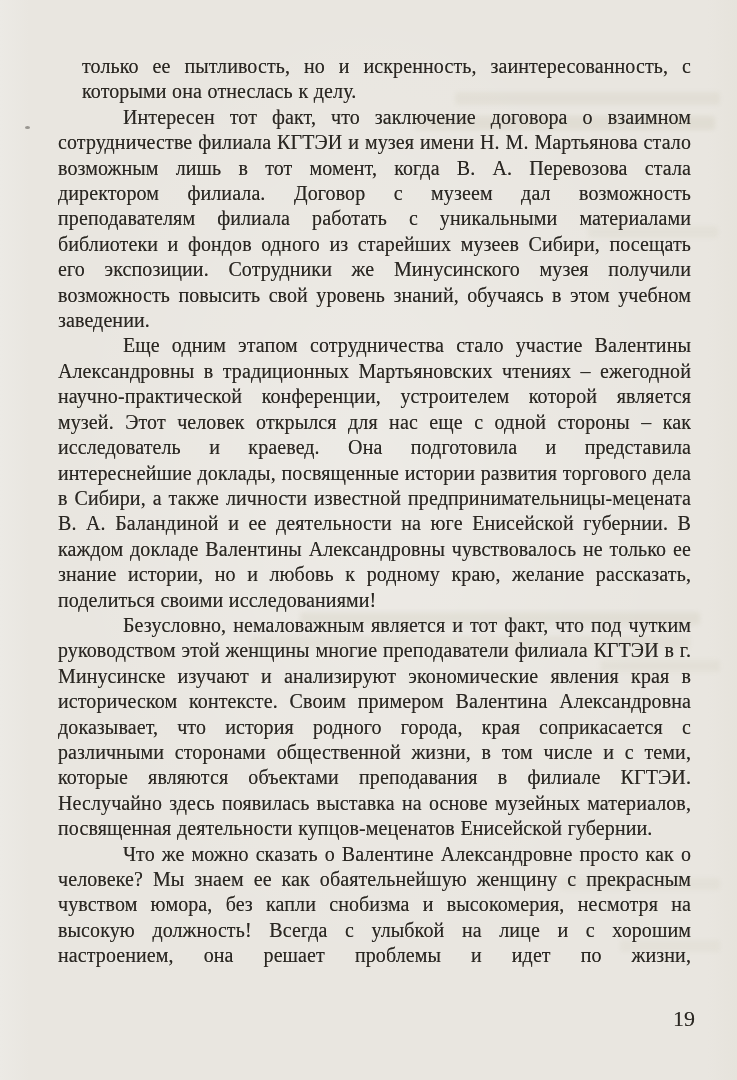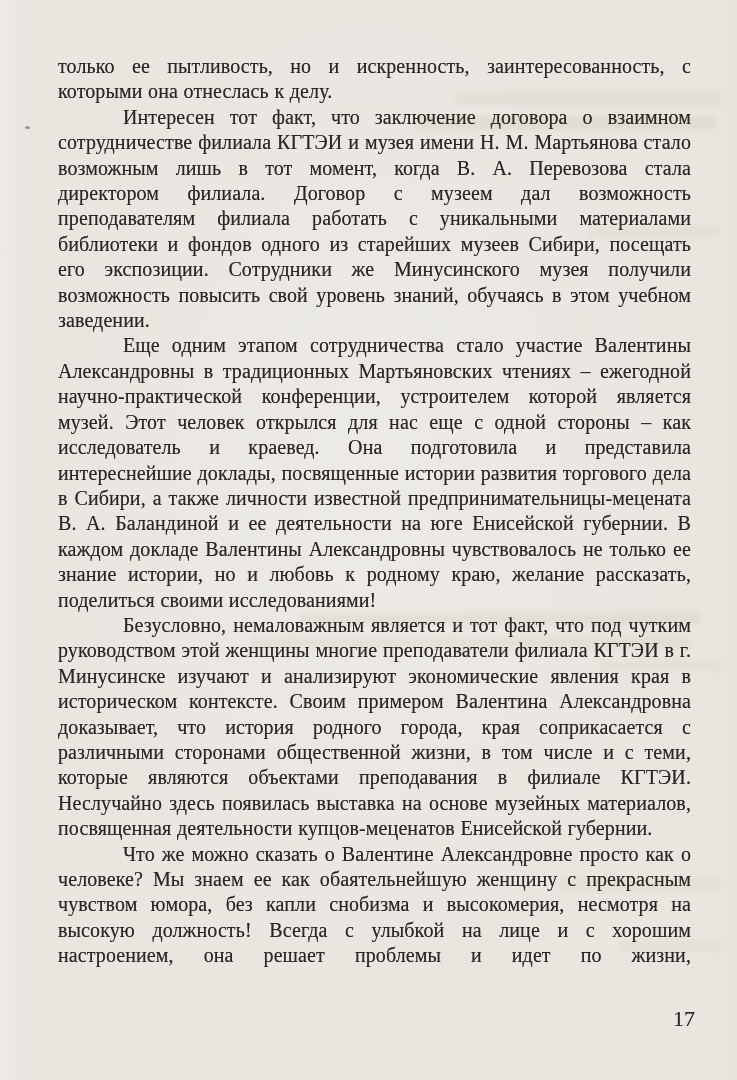--- a/index.html
+++ b/index.html
@@ -34,20 +34,21 @@
     line-height: 25.4px;
     text-align: justify;
     text-indent: 65px;
     letter-spacing: 0.1px;
     text-shadow: 0 0 0.6px rgba(42,39,34,0.55);
     hyphens: none;
     word-spacing: 0.5px;
   }
   .para.first {
     text-indent: 0;
+    margin-left: 24px;
   }
   .para.continues {
     text-align-last: justify;
   }
   .page-number {
     position: absolute;
     top: 1006px;
     right: 42px;
     font-size: 22px;
     line-height: 26px;
@@ -98,15 +99,15 @@
   <div class="speck"></div>
 
   <main class="text-block">
     <p class="para first">только ее пытливость, но и искренность, заинтересованность, с которыми она отнеслась к делу.</p>
     <p class="para">Интересен тот факт, что заключение договора о взаимном сотрудничестве филиала КГТЭИ и музея имени Н. М. Мартьянова стало возможным лишь в тот момент, когда В. А. Перевозова стала директором филиала. Договор с музеем дал возможность преподавателям филиала работать с уникальными материалами библиотеки и фондов одного из старейших музеев Сибири, посещать его экспозиции. Сотрудники же Минусинского музея получили возможность повысить свой уровень знаний, обучаясь в этом учебном заведении.</p>
     <p class="para">Еще одним этапом сотрудничества стало участие Валентины Александровны в традиционных Мартьяновских чтениях – ежегодной научно-практической конференции, устроителем которой является музей. Этот человек открылся для нас еще с одной стороны – как исследователь и краевед. Она подготовила и представила интереснейшие доклады, посвященные истории развития торгового дела в Сибири, а также личности известной предпринимательницы-мецената В. А. Баландиной и ее деятельности на юге Енисейской губернии. В каждом докладе Валентины Александровны чувствовалось не только ее знание истории, но и любовь к родному краю, желание рассказать, поделиться своими исследованиями!</p>
     <p class="para">Безусловно, немаловажным является и тот факт, что под чутким руководством этой женщины многие преподаватели филиала КГТЭИ в г. Минусинске изучают и анализируют экономические явления края в историческом контексте. Своим примером Валентина Александровна доказывает, что история родного города, края соприкасается с различными сторонами общественной жизни, в том числе и с теми, которые являются объектами преподавания в филиале КГТЭИ. Неслучайно здесь появилась выставка на основе музейных материалов, посвященная деятельности купцов-меценатов Енисейской губернии.</p>
     <p class="para continues">Что же можно сказать о Валентине Александровне просто как о человеке? Мы знаем ее как обаятельнейшую женщину с прекрасным чувством юмора, без капли снобизма и высокомерия, несмотря на высокую должность! Всегда с улыбкой на лице и с хорошим настроением, она решает проблемы и идет по жизни,</p>
   </main>
 
-  <div class="page-number">17</div>
+  <div class="page-number">19</div>
 
 </div>
 
 </body></html>

